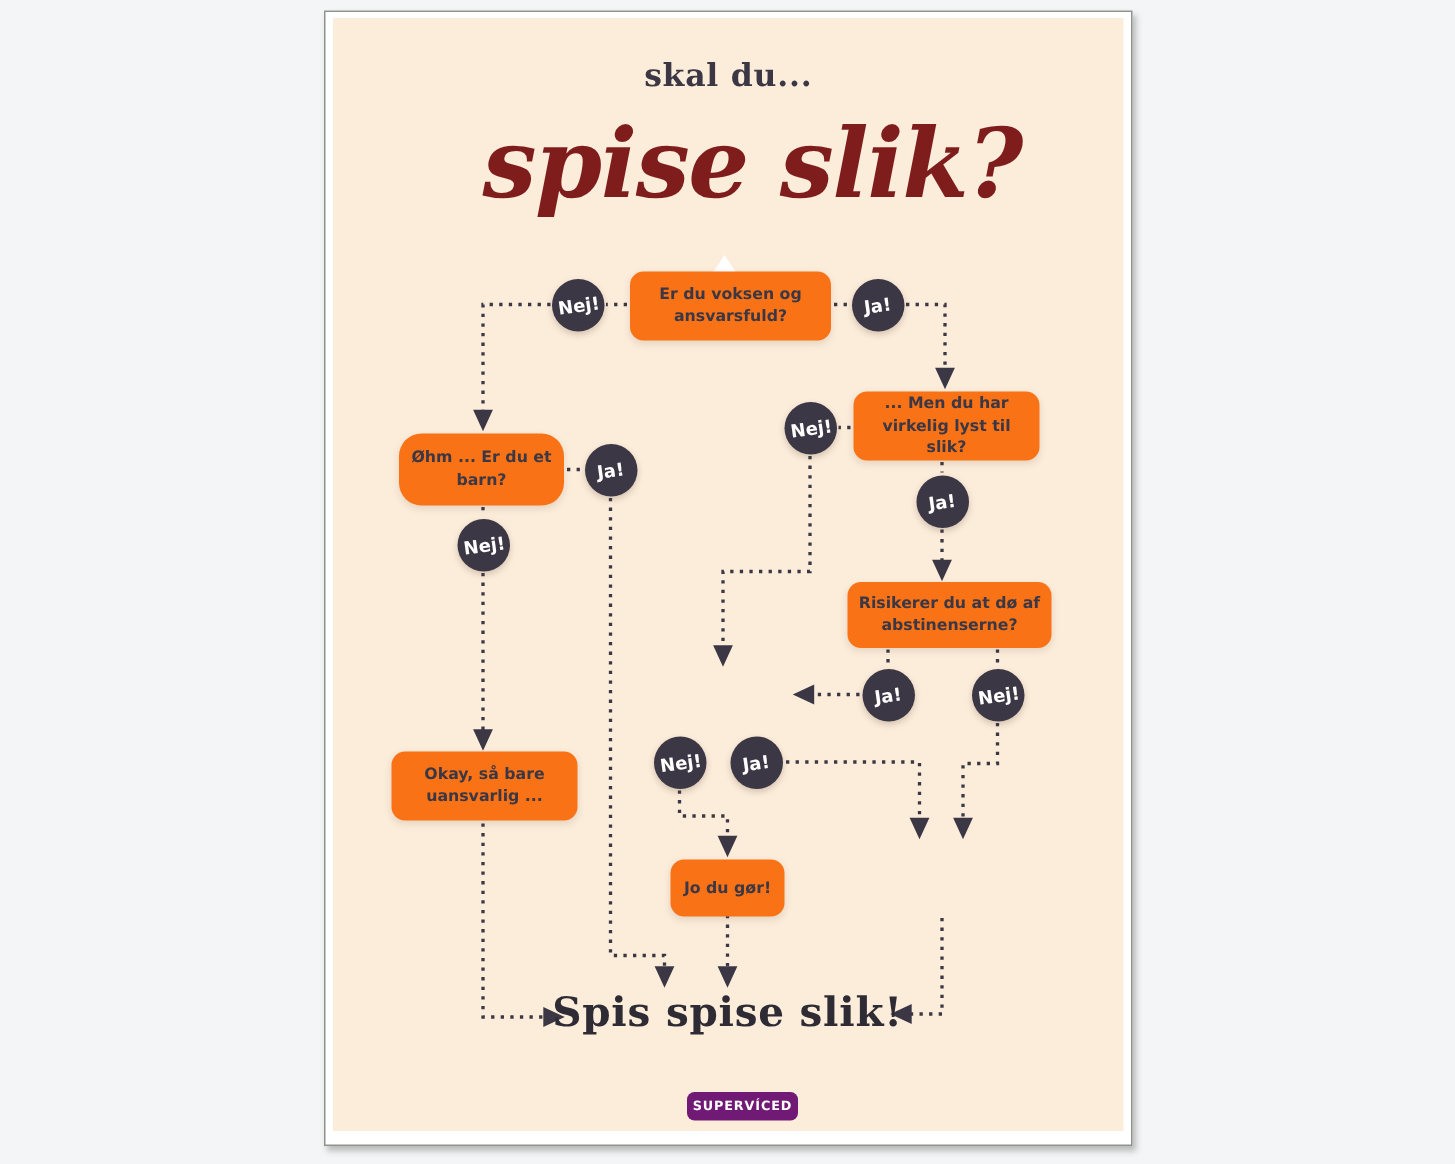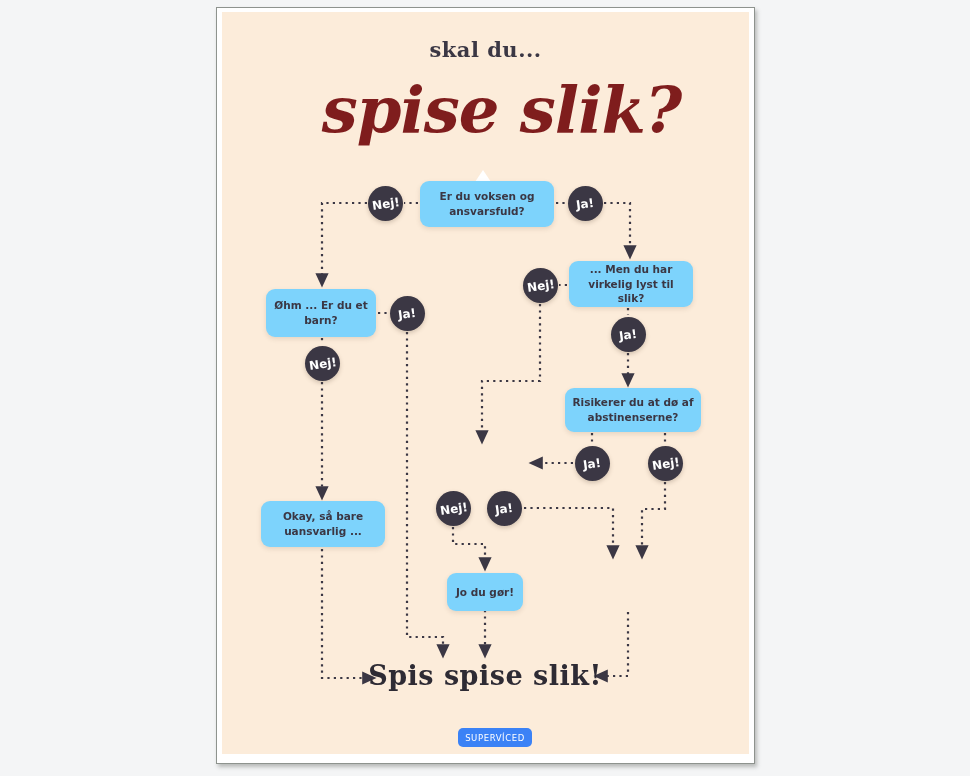--- a/index.html
+++ b/index.html
@@ -25,21 +25,21 @@
     font-weight:bold;font-size:21px;color:#3b3744;letter-spacing:.5px;
   }
   .title{
     position:absolute;left:222px;top:68px;width:527px;text-align:center;
     font-family:"DejaVu Serif","Liberation Serif",serif;
     font-weight:bold;font-style:italic;font-size:64px;color:#7f1d1d;
     letter-spacing:-1px;
     margin-left:16px;
   }
   .node{
-    position:absolute;background:#7dd3fc;border-radius:9px;
+    position:absolute;background:#f97316;border-radius:9px;
     box-shadow:0 2px 5px rgba(90,70,50,.14);
     display:flex;align-items:center;justify-content:center;text-align:center;
     font-size:10.5px;font-weight:bold;color:#3b3744;line-height:1.4;
     padding:19px 6px;box-sizing:border-box;
   }
   .tail{
     position:absolute;width:0;height:0;
     border-left:8px solid transparent;border-right:8px solid transparent;
     border-bottom:12px solid #ffffff;
   }
@@ -51,23 +51,23 @@
     box-shadow:0 2px 4px rgba(90,70,50,.25);
   }
   .dot span{transform:rotate(-8deg);display:block;}
   .final{
     position:absolute;left:350px;top:656px;width:270px;text-align:center;
     font-family:"DejaVu Serif","Liberation Serif",serif;
     font-weight:bold;font-size:27px;color:#2e2b34;letter-spacing:.5px;
   }
   .brand{
     position:absolute;left:458px;top:724px;width:74px;height:19px;
-    background:#3b82f6;border-radius:5px;color:#fff;
+    background:#701a75;border-radius:5px;color:#fff;
     display:flex;align-items:center;justify-content:center;
-    font-size:8.5px;font-weight:normal;letter-spacing:.6px;
+    font-size:8.5px;font-weight:bold;letter-spacing:.6px;
   }
 </style>
 </head>
 <body>
 
 <div class="poster"></div>
 <div class="paper"></div>
 
 <div class="layer">
 
@@ -101,21 +101,21 @@
       <path d="M628,608 L628,672 L599,672" marker-end="url(#arr)"></path>
     </g>
   </svg>
 
   <div class="pretitle">skal du...</div>
   <div class="title">spise slik?</div>
 
   <div class="tail" style="left:475px;top:166px;"></div>
 
   <div class="node" style="left:420px;top:177px;width:134px;height:46px;">Er du voksen og ansvarsfuld?</div>
-  <div class="node" style="left:266px;top:285px;width:110px;height:48px;">Øhm ... Er du et barn?</div>
+  <div class="node" style="left:266px;top:285px;width:110px;height:48px;border-radius:15px;">Øhm ... Er du et barn?</div>
   <div class="node" style="left:569px;top:257px;width:124px;height:46px;">... Men du har virkelig lyst til slik?</div>
   <div class="node" style="left:565px;top:384px;width:136px;height:44px;">Risikerer du at dø af abstinenserne?</div>
   <div class="node" style="left:261px;top:497px;width:124px;height:46px;">Okay, så bare uansvarlig ...</div>
   <div class="node" style="left:447px;top:569px;width:76px;height:34px;">Jo du gør!</div>
 
   <div class="dot" style="left:368px;top:182px;">
       <span>Nej!</span>
     </div>
   <div class="dot" style="left:568px;top:182px;">
       <span>Ja!</span>

